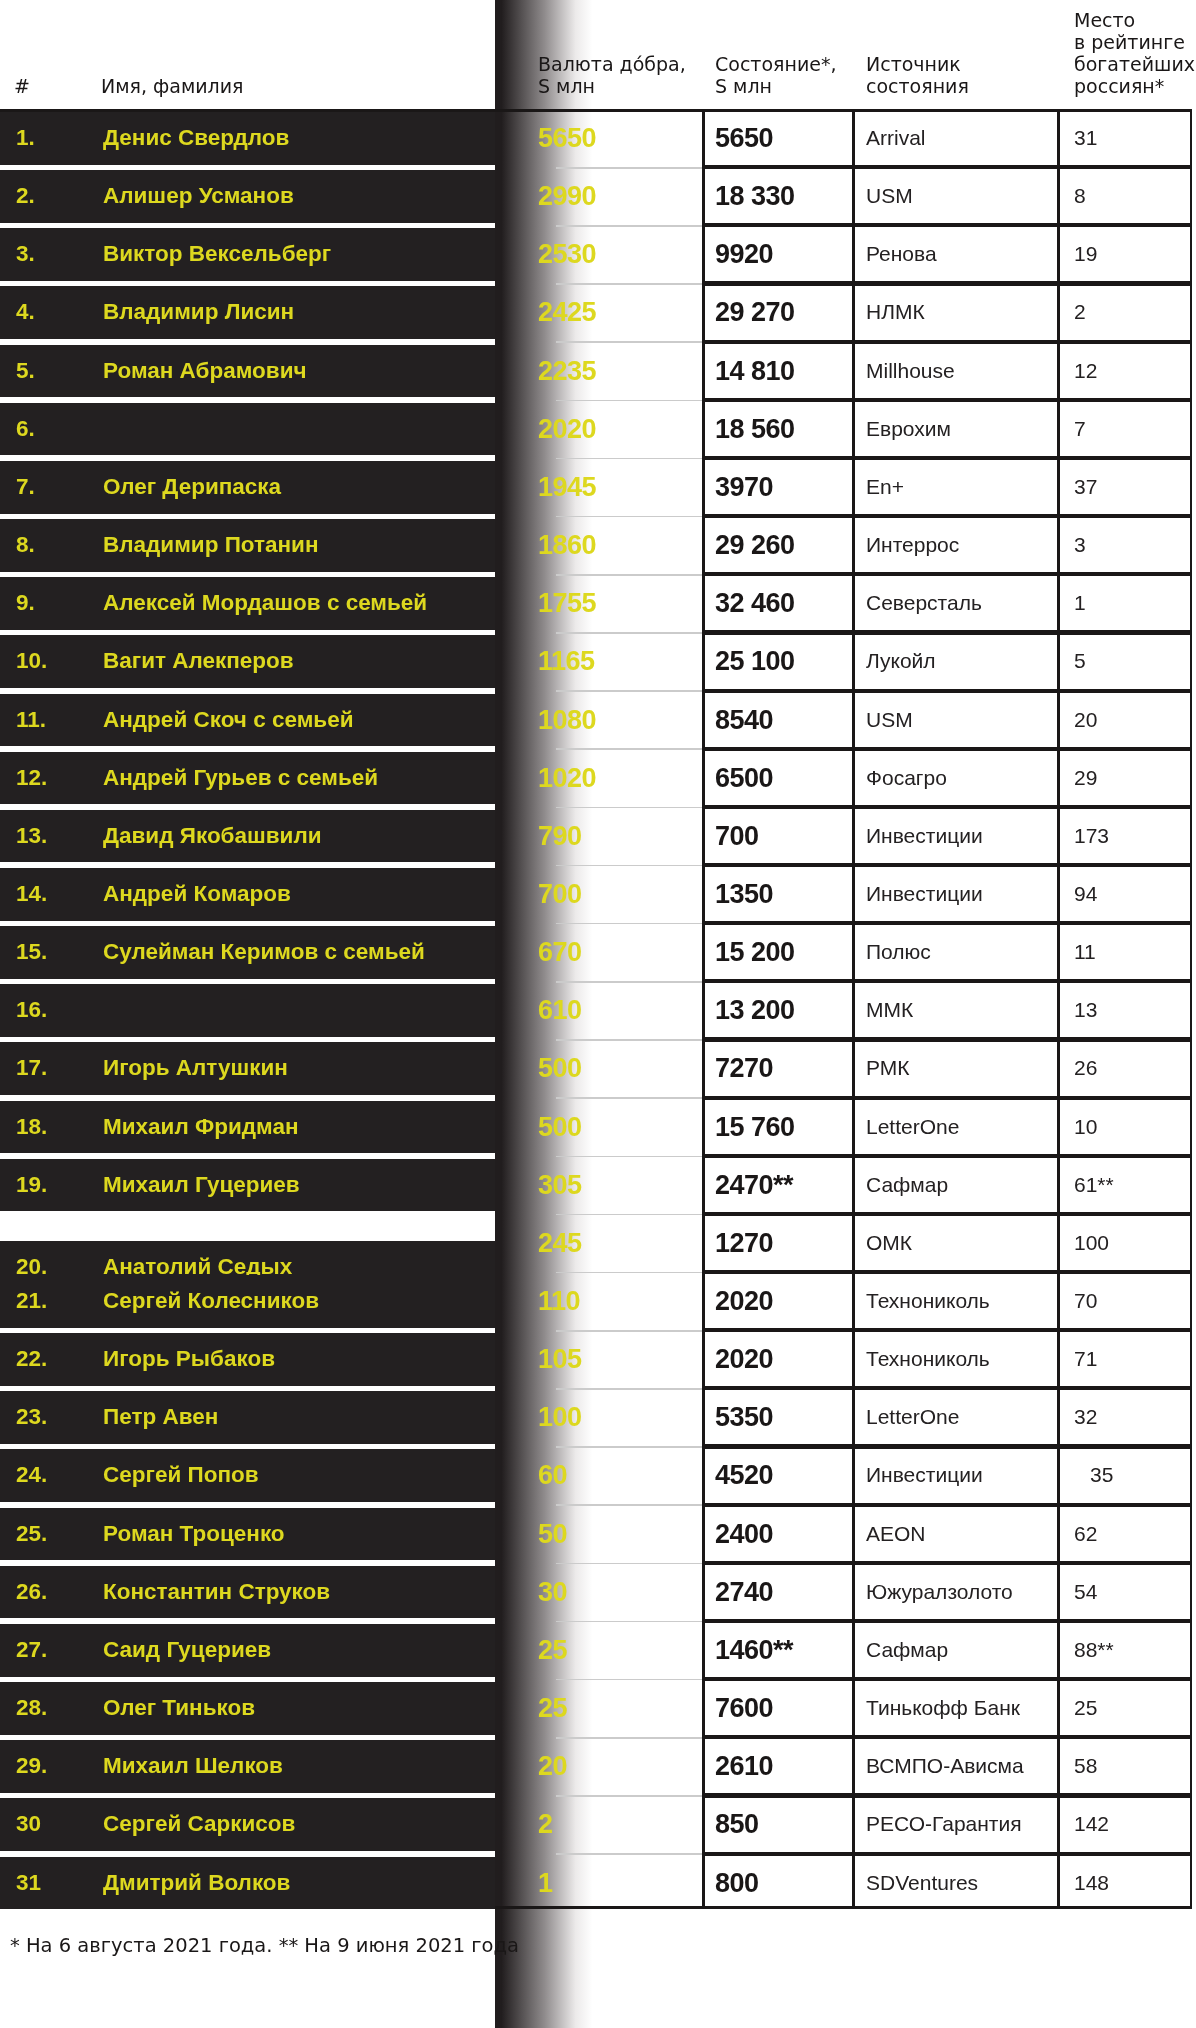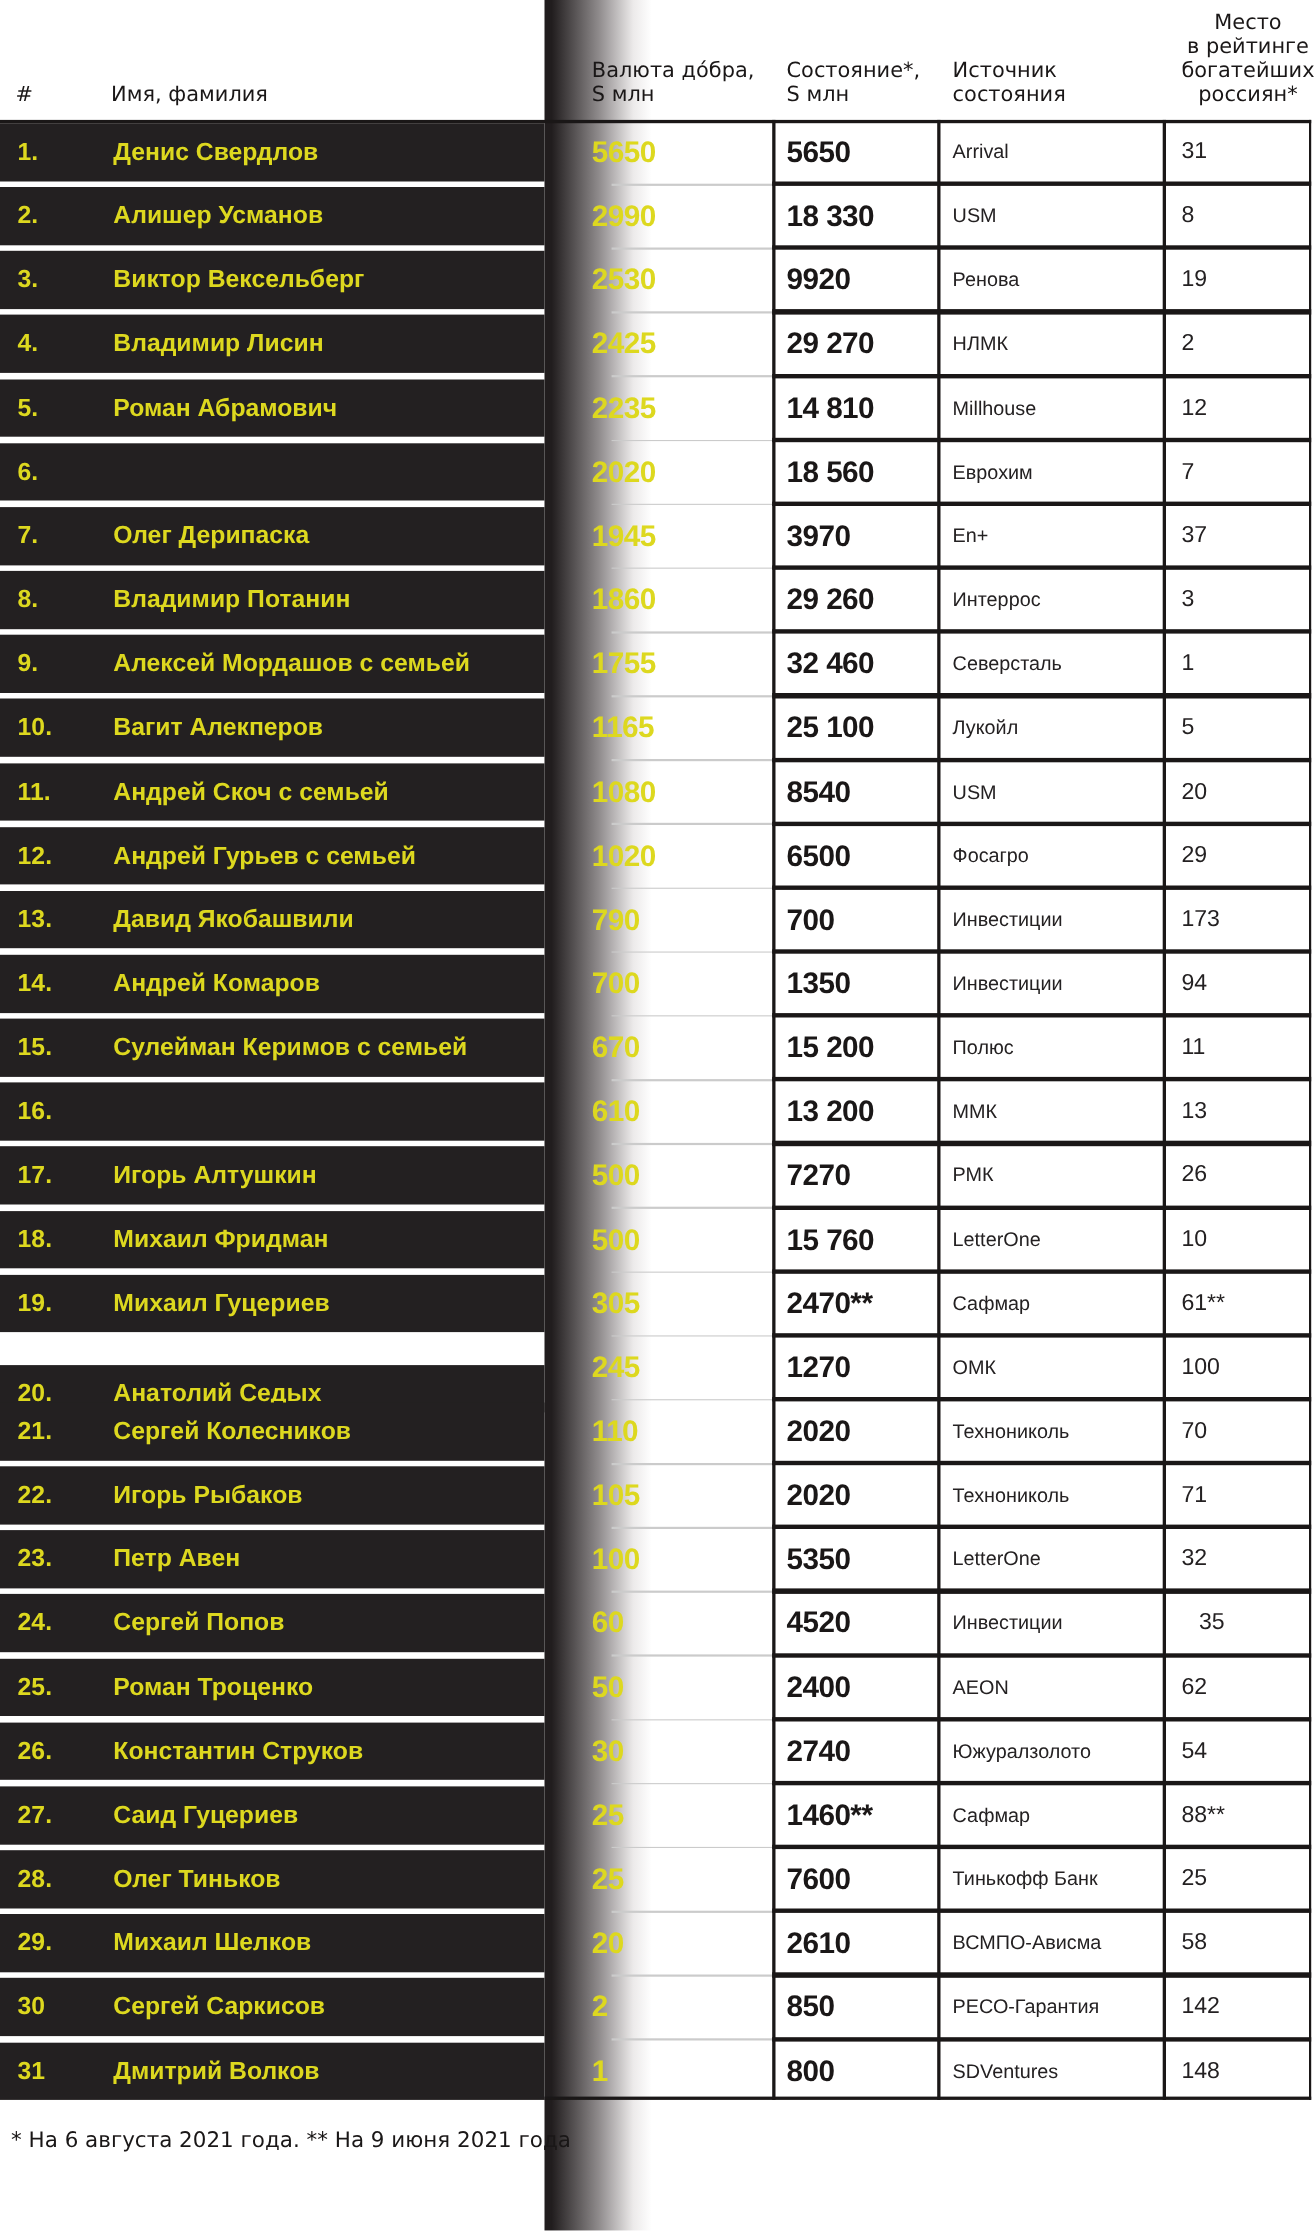--- a/index.html
+++ b/index.html
@@ -27,21 +27,21 @@
   .bar span{
     position:absolute;top:0;height:100%;line-height:52.7px;white-space:nowrap;
     color:var(--yellow);font-weight:700;font-size:22.5px;
   }
   .rank{left:16px;}
   .name{left:103px;}
   
   .cell{position:absolute;z-index:3;line-height:52.7px;white-space:nowrap;}
   .cur{left:538px;font-weight:700;font-size:27px;letter-spacing:-0.5px;color:var(--yellow);}
   .wealth{left:715px;font-weight:700;font-size:27px;letter-spacing:-0.5px;color:var(--ink);}
-  .source{left:866px;font-weight:400;font-size:18px;color:#242122;}
+  .source{left:866px;font-weight:400;font-size:21px;color:#242122;}
   .place{left:1074px;font-weight:400;font-size:21px;color:#242122;}
   
   .topline{position:absolute;left:0;top:108.5px;width:1192px;height:3.5px;background:var(--ink);z-index:2;}
   .botline{position:absolute;left:495px;top:1905.8px;width:697px;height:3.4px;background:var(--ink);z-index:2;}
   .vline{position:absolute;top:108.5px;height:1800.7px;width:2.5px;background:var(--ink);z-index:2;}
   .hsep{position:absolute;left:702px;width:490px;height:4.2px;background:var(--ink);z-index:2;}
   .gline{position:absolute;left:556px;width:146px;height:1.6px;background:#cbcbcb;z-index:1;}
   
   .footnote{
     position:absolute;left:10px;top:1934px;z-index:4;white-space:nowrap;
@@ -65,21 +65,21 @@
     <div>S млн</div>
   </div>
   <div class="hcell" style="left:715px;top:53px;">
     <div>Состояние*,</div>
     <div>S млн</div>
   </div>
   <div class="hcell" style="left:866px;top:53px;">
     <div>Источник</div>
     <div>состояния</div>
   </div>
-  <div class="hcell" style="left:1074px;top:9px;text-align:center;">
+  <div class="hcell" style="left:1074px;top:9px;">
     <div>Место</div>
     <div>в рейтинге</div>
     <div>богатейших</div>
     <div>россиян*</div>
   </div>
 
   <div class="topline"></div>
   <div class="botline"></div>
   <div class="vline" style="left:702px;"></div>
   <div class="vline" style="left:852px;"></div>

